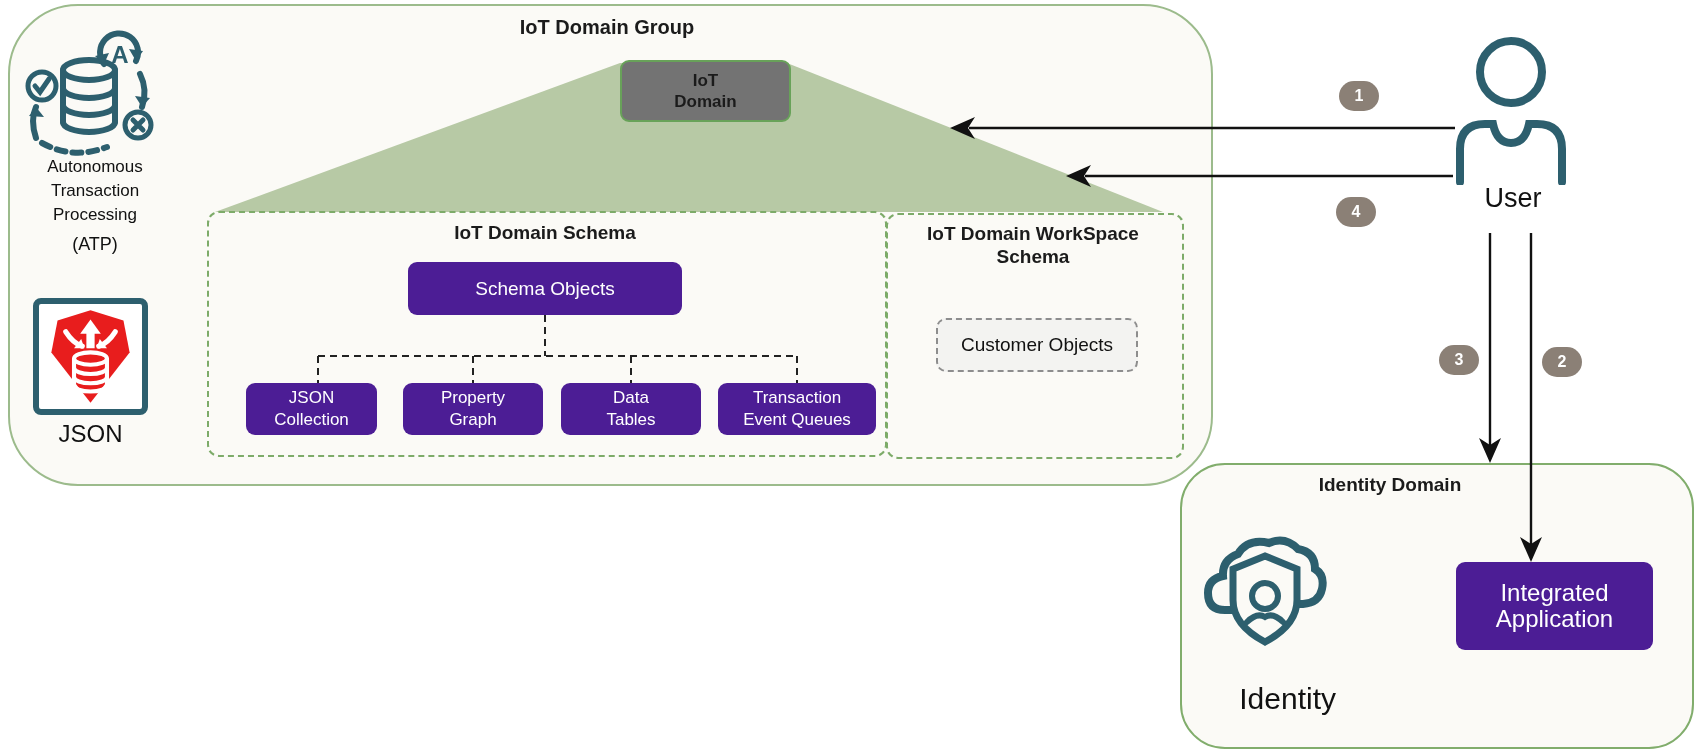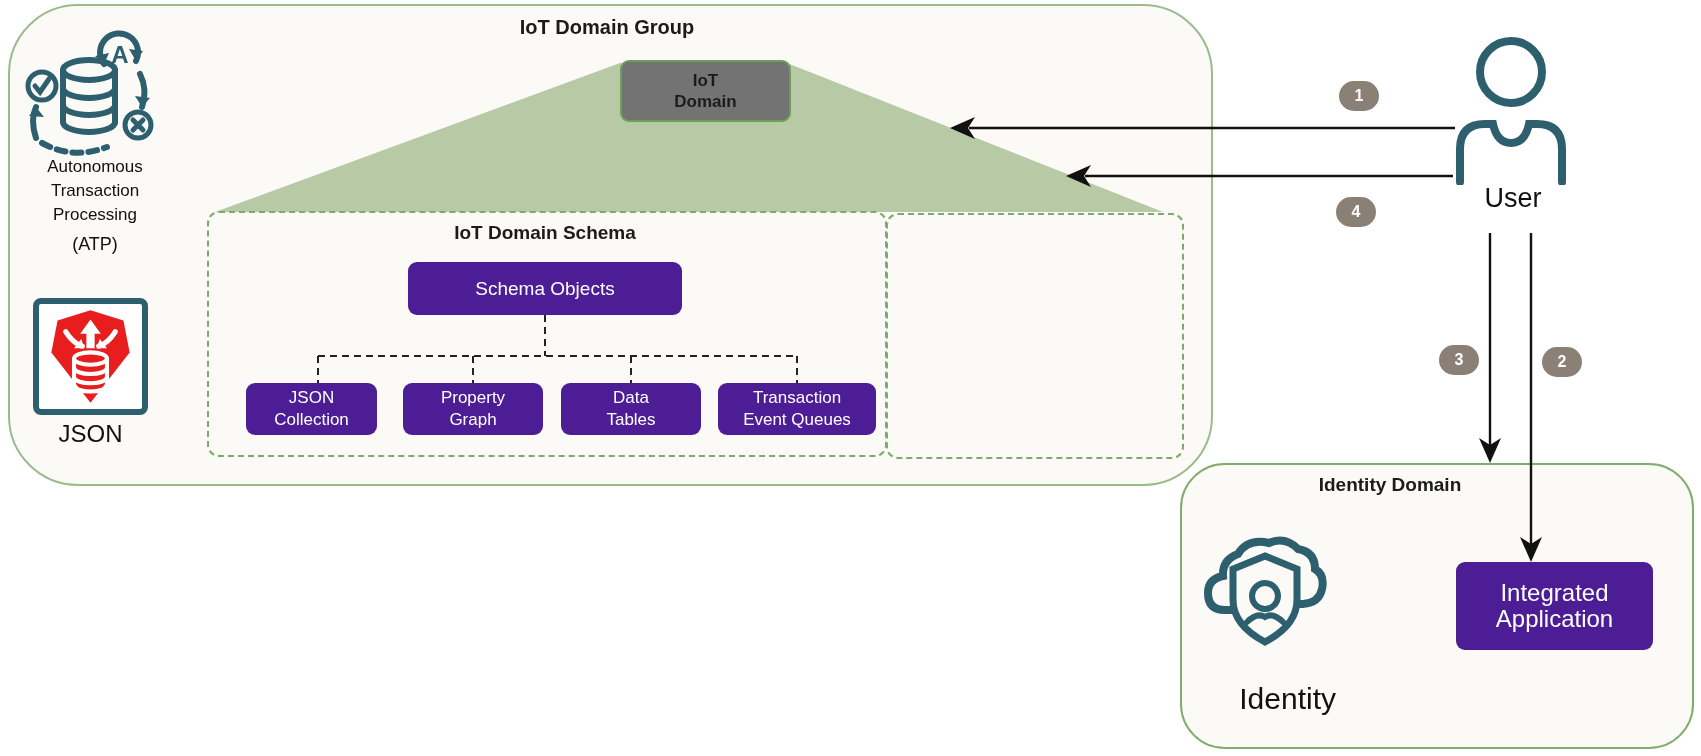--- a/index.html
+++ b/index.html
@@ -177,20 +177,25 @@
     </div>
   </div>
   <div class="abs gbox child child4">
     <div>
       <div>Transaction</div>
       <div>Event Queues</div>
     </div>
   </div>
 
   <div class="abs dashed-green workspace-box"></div>
+  <div class="abs title ws-title">
+    <div>IoT Domain WorkSpace</div>
+    <div>Schema</div>
+  </div>
+  <div class="abs customer-objects">Customer Objects</div>
 
   <svg class="abs" style="left:1452px;top:33px;" width="122" height="152" viewBox="0 0 122 152">
     <g stroke="#2d5f6e" stroke-width="8" fill="none" stroke-linecap="round">
       <circle cx="59" cy="39" r="31"></circle>
       <path d="M8,149 V116 Q8,91 33,91 H41 Q45,110 59,110 Q73,110 77,91 H85 Q110,91 110,116 V149"></path>
     </g>
   </svg>
   <div class="abs user-label">User</div>
 
   <div class="abs identity-box"></div>

